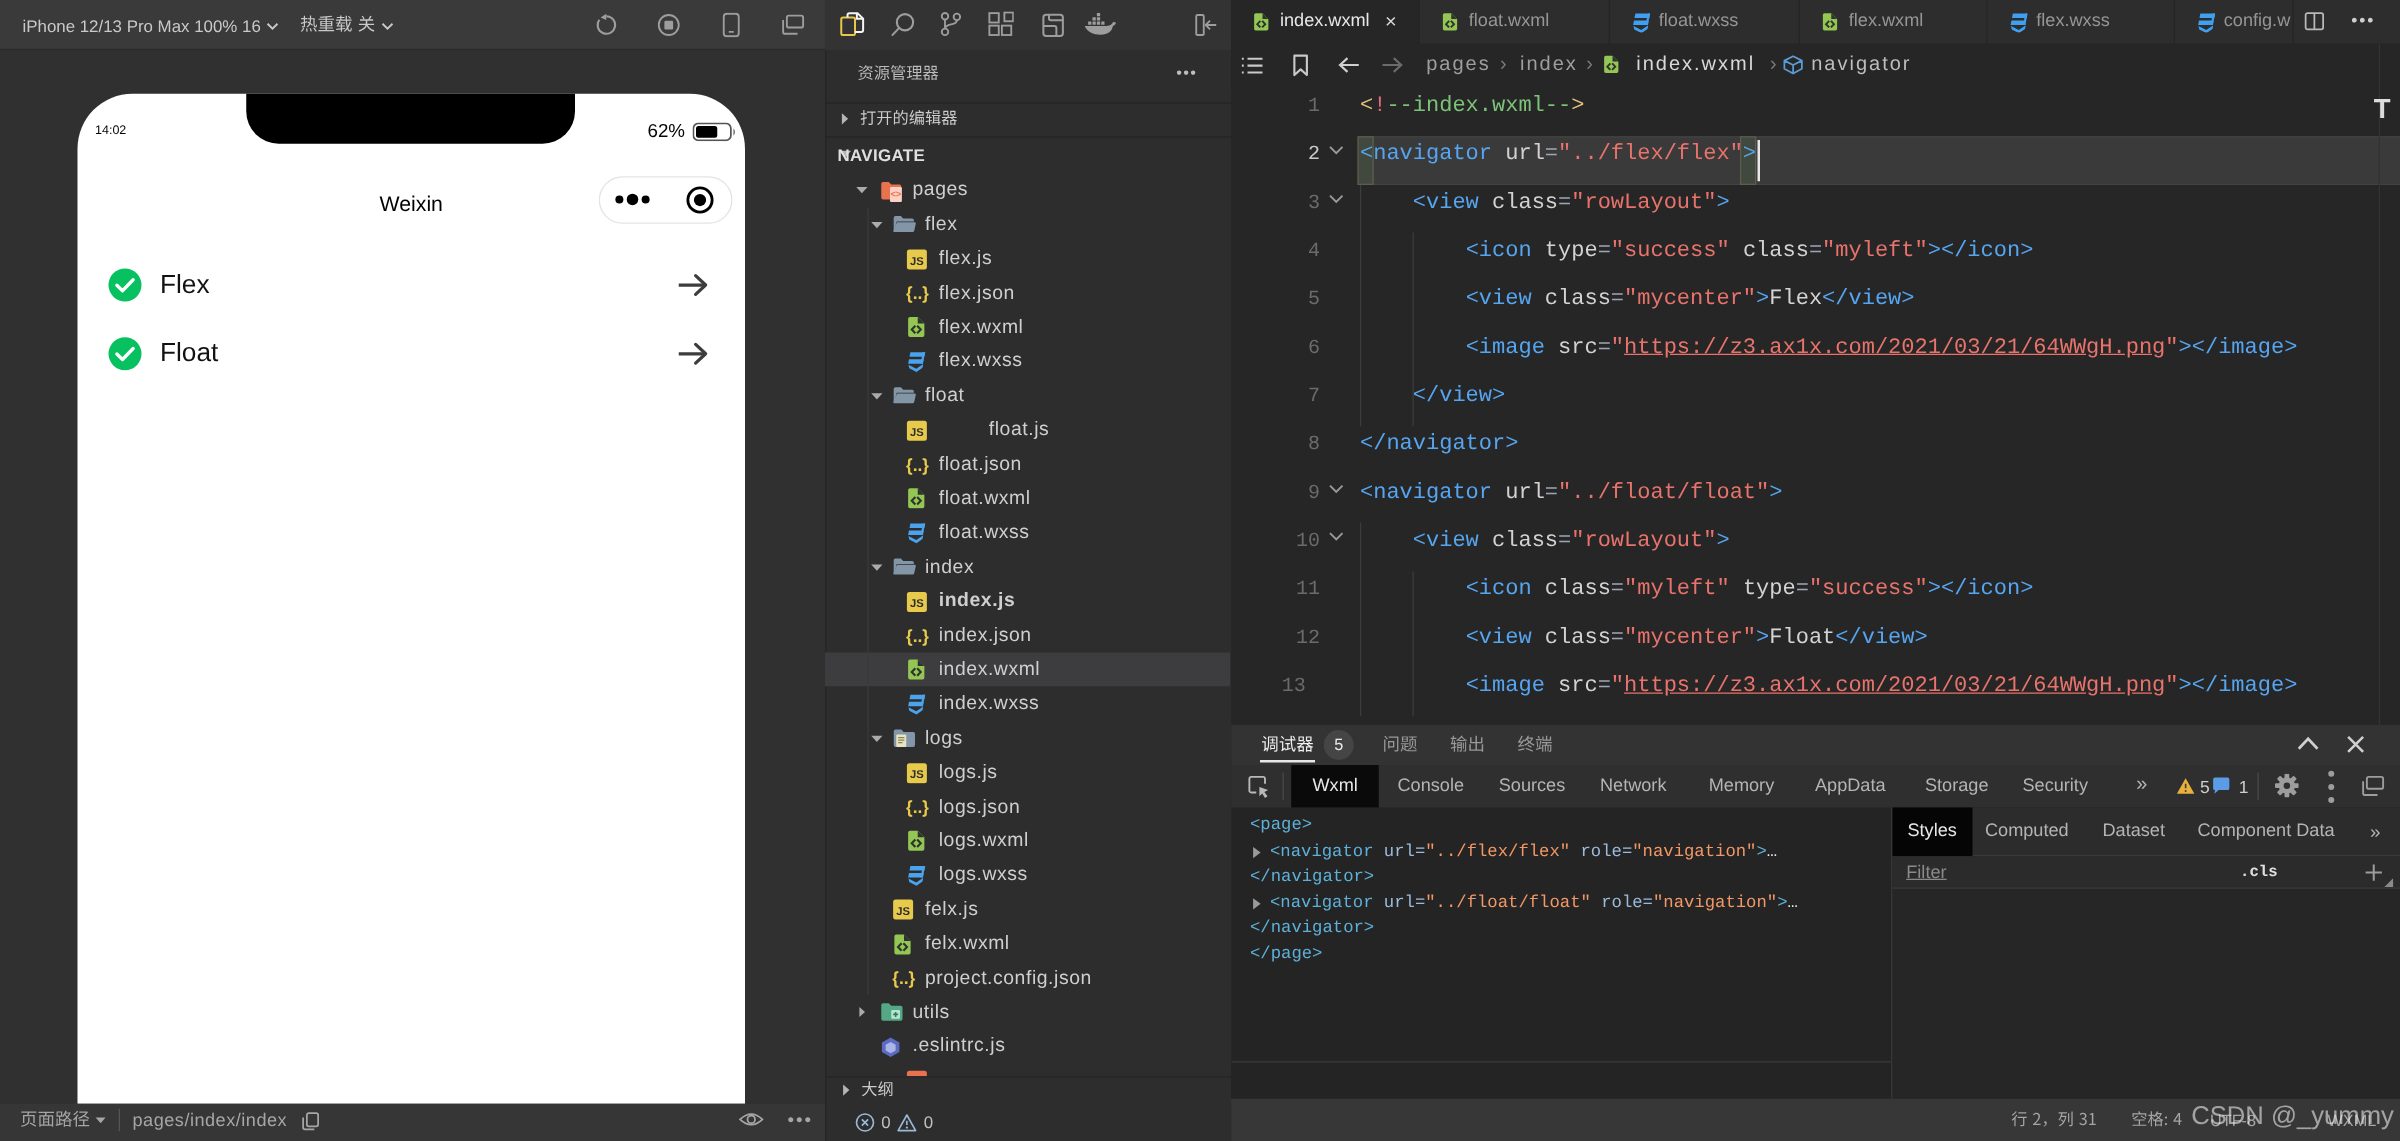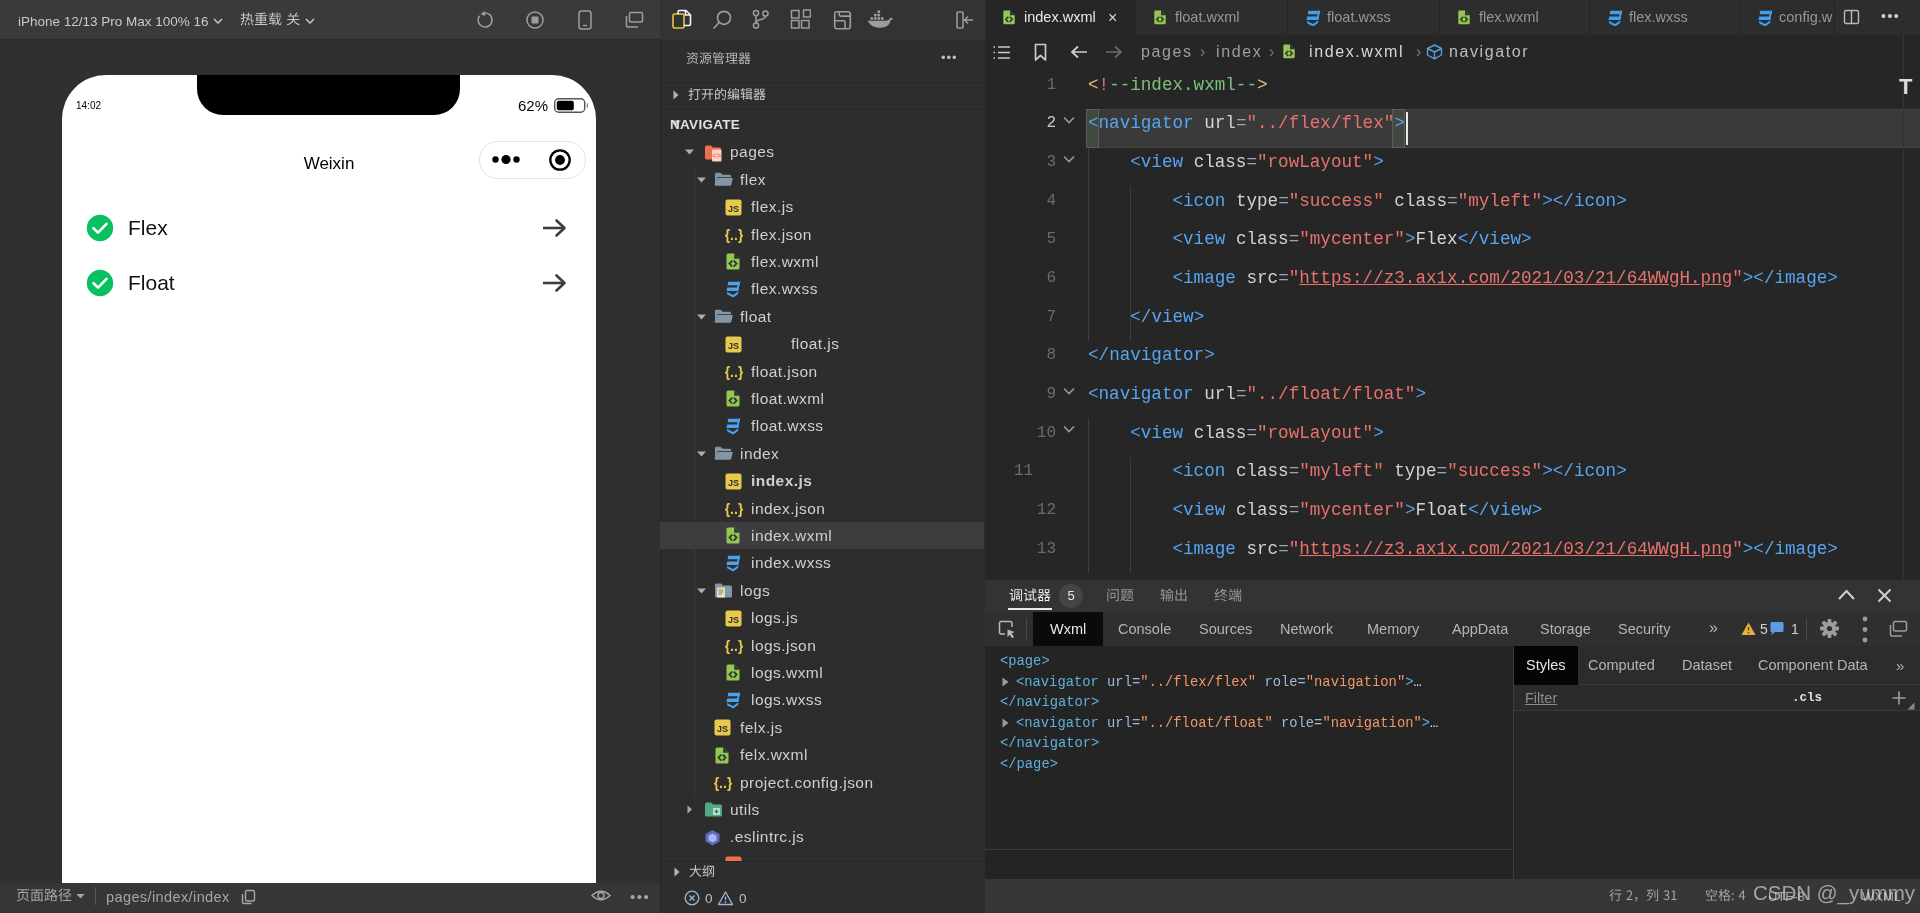--- a/index.html
+++ b/index.html
@@ -447,25 +447,25 @@
 <div class="mono" style="position:absolute;left:1014px;top:278.0px;transform:translateY(-50%);width:42px;text-align:right;font-size:16px;color:#6b6b6b;">6</div>
 <div class="mono" style="position:absolute;left:1088px;top:278.0px;transform:translateY(-50%);font-size:17.6px;letter-spacing:0.003px;white-space:pre;"><span style="color:#d4d4d4;">        </span><span style="color:#56a5f1;">&lt;</span><span style="color:#56a5f1;">image</span><span style="color:#d4d4d4;"> </span><span style="color:#d2d2d2;">src</span><span style="color:#9da5b4;">=</span><span style="color:#e8736c;">"</span><span style="color:#e8736c;text-decoration:underline;">https://z3.ax1x.com/2021/03/21/64WWgH.png</span><span style="color:#e8736c;">"</span><span style="color:#56a5f1;">&gt;&lt;/</span><span style="color:#56a5f1;">image</span><span style="color:#56a5f1;">&gt;</span></div>
 <div class="mono" style="position:absolute;left:1014px;top:316.6px;transform:translateY(-50%);width:42px;text-align:right;font-size:16px;color:#6b6b6b;">7</div>
 <div class="mono" style="position:absolute;left:1088px;top:316.6px;transform:translateY(-50%);font-size:17.6px;letter-spacing:0.003px;white-space:pre;"><span style="color:#d4d4d4;">    </span><span style="color:#56a5f1;">&lt;/</span><span style="color:#56a5f1;">view</span><span style="color:#56a5f1;">&gt;</span></div>
 <div class="mono" style="position:absolute;left:1014px;top:355.3px;transform:translateY(-50%);width:42px;text-align:right;font-size:16px;color:#6b6b6b;">8</div>
 <div class="mono" style="position:absolute;left:1088px;top:355.3px;transform:translateY(-50%);font-size:17.6px;letter-spacing:0.003px;white-space:pre;"><span style="color:#d4d4d4;"></span><span style="color:#56a5f1;">&lt;/</span><span style="color:#56a5f1;">navigator</span><span style="color:#56a5f1;">&gt;</span></div>
 <div class="mono" style="position:absolute;left:1014px;top:394.0px;transform:translateY(-50%);width:42px;text-align:right;font-size:16px;color:#6b6b6b;">9</div>
 <div class="mono" style="position:absolute;left:1088px;top:394.0px;transform:translateY(-50%);font-size:17.6px;letter-spacing:0.003px;white-space:pre;"><span style="color:#d4d4d4;"></span><span style="color:#56a5f1;">&lt;</span><span style="color:#56a5f1;">navigator</span><span style="color:#d4d4d4;"> </span><span style="color:#d2d2d2;">url</span><span style="color:#9da5b4;">=</span><span style="color:#e8736c;">"../float/float"</span><span style="color:#56a5f1;">&gt;</span></div>
 <div class="mono" style="position:absolute;left:1014px;top:432.6px;transform:translateY(-50%);width:42px;text-align:right;font-size:16px;color:#6b6b6b;">10</div>
 <div class="mono" style="position:absolute;left:1088px;top:432.6px;transform:translateY(-50%);font-size:17.6px;letter-spacing:0.003px;white-space:pre;"><span style="color:#d4d4d4;">    </span><span style="color:#56a5f1;">&lt;</span><span style="color:#56a5f1;">view</span><span style="color:#d4d4d4;"> </span><span style="color:#d2d2d2;">class</span><span style="color:#9da5b4;">=</span><span style="color:#e8736c;">"rowLayout"</span><span style="color:#56a5f1;">&gt;</span></div>
-<div class="mono" style="position:absolute;left:1014px;top:471.3px;transform:translateY(-50%);width:42px;font-size:16px;color:#6b6b6b;">11</div>
+<div class="mono" style="position:absolute;left:1014px;top:471.3px;transform:translateY(-50%);width:42px;text-align:right;font-size:16px;color:#6b6b6b;">11</div>
 <div class="mono" style="position:absolute;left:1088px;top:471.3px;transform:translateY(-50%);font-size:17.6px;letter-spacing:0.003px;white-space:pre;"><span style="color:#d4d4d4;">        </span><span style="color:#56a5f1;">&lt;</span><span style="color:#56a5f1;">icon</span><span style="color:#d4d4d4;"> </span><span style="color:#d2d2d2;">class</span><span style="color:#9da5b4;">=</span><span style="color:#e8736c;">"myleft"</span><span style="color:#d4d4d4;"> </span><span style="color:#d2d2d2;">type</span><span style="color:#9da5b4;">=</span><span style="color:#e8736c;">"success"</span><span style="color:#56a5f1;">&gt;&lt;/</span><span style="color:#56a5f1;">icon</span><span style="color:#56a5f1;">&gt;</span></div>
 <div class="mono" style="position:absolute;left:1014px;top:510.0px;transform:translateY(-50%);width:42px;text-align:right;font-size:16px;color:#6b6b6b;">12</div>
 <div class="mono" style="position:absolute;left:1088px;top:510.0px;transform:translateY(-50%);font-size:17.6px;letter-spacing:0.003px;white-space:pre;"><span style="color:#d4d4d4;">        </span><span style="color:#56a5f1;">&lt;</span><span style="color:#56a5f1;">view</span><span style="color:#d4d4d4;"> </span><span style="color:#d2d2d2;">class</span><span style="color:#9da5b4;">=</span><span style="color:#e8736c;">"mycenter"</span><span style="color:#56a5f1;">&gt;</span><span style="color:#d4d4d4;">Float</span><span style="color:#56a5f1;">&lt;/</span><span style="color:#56a5f1;">view</span><span style="color:#56a5f1;">&gt;</span></div>
-<div class="mono" style="position:absolute;left:1014px;top:548.6px;transform:translateY(-50%);width:42px;text-align:right;font-size:16px;color:#6b6b6b;">13</div>
+<div class="mono" style="position:absolute;left:1014px;top:548.6px;transform:translateY(-50%);width:42px;text-align:center;font-size:16px;color:#6b6b6b;">13</div>
 <div class="mono" style="position:absolute;left:1088px;top:548.6px;transform:translateY(-50%);font-size:17.6px;letter-spacing:0.003px;white-space:pre;"><span style="color:#d4d4d4;">        </span><span style="color:#56a5f1;">&lt;</span><span style="color:#56a5f1;">image</span><span style="color:#d4d4d4;"> </span><span style="color:#d2d2d2;">src</span><span style="color:#9da5b4;">=</span><span style="color:#e8736c;">"</span><span style="color:#e8736c;text-decoration:underline;">https://z3.ax1x.com/2021/03/21/64WWgH.png</span><span style="color:#e8736c;">"</span><span style="color:#56a5f1;">&gt;&lt;/</span><span style="color:#56a5f1;">image</span><span style="color:#56a5f1;">&gt;</span></div>
 <svg style="position:absolute;left:1062px;top:115.0px" width="14" height="10" viewBox="0 0 14 10" fill="none">
     <path d="M2 2.5 L7 7.5 L12 2.5" stroke="#9a9a9a" stroke-width="1.6" fill="none"></path>
   </svg>
 <svg style="position:absolute;left:1062px;top:153.6px" width="14" height="10" viewBox="0 0 14 10" fill="none">
     <path d="M2 2.5 L7 7.5 L12 2.5" stroke="#9a9a9a" stroke-width="1.6" fill="none"></path>
   </svg>
 <svg style="position:absolute;left:1062px;top:385.7px" width="14" height="10" viewBox="0 0 14 10" fill="none">
     <path d="M2 2.5 L7 7.5 L12 2.5" stroke="#9a9a9a" stroke-width="1.6" fill="none"></path>
   </svg>

